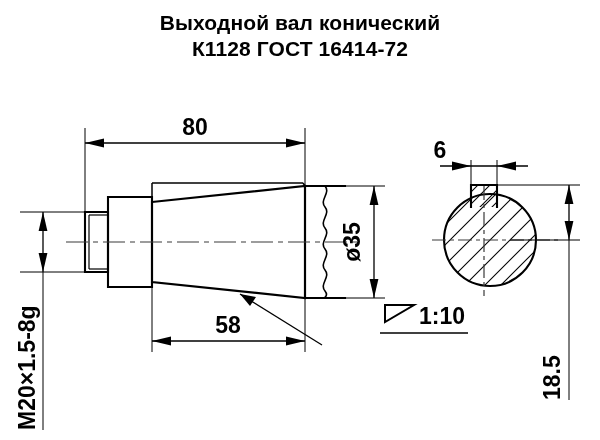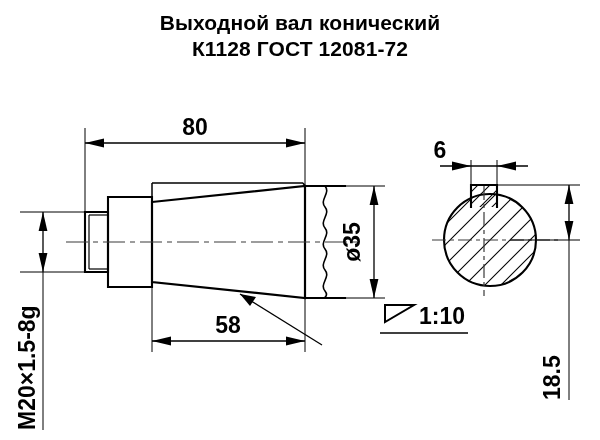--- a/index.html
+++ b/index.html
@@ -117,21 +117,21 @@
     stroke-width: 1.6;
   }
 </style>
 </head>
 <body>
 
 <div id="drawing-root">
 
   <div class="title-block">
     <div class="title-line">Выходной вал конический</div>
-    <div class="title-line">К1128 ГОСТ 12081-72</div>
+    <div class="title-line">К1128 ГОСТ 16414-72</div>
   </div>
 
   <svg id="tech-drawing" viewBox="0 0 600 440">
 
     <g>
 
       <g>
         <path class="outline" d="M 85,212 L 108,212 L 108,272 L 85,272 Z"></path>
 
         <path class="thread-line" d="M 89,215 L 108,215"></path>

